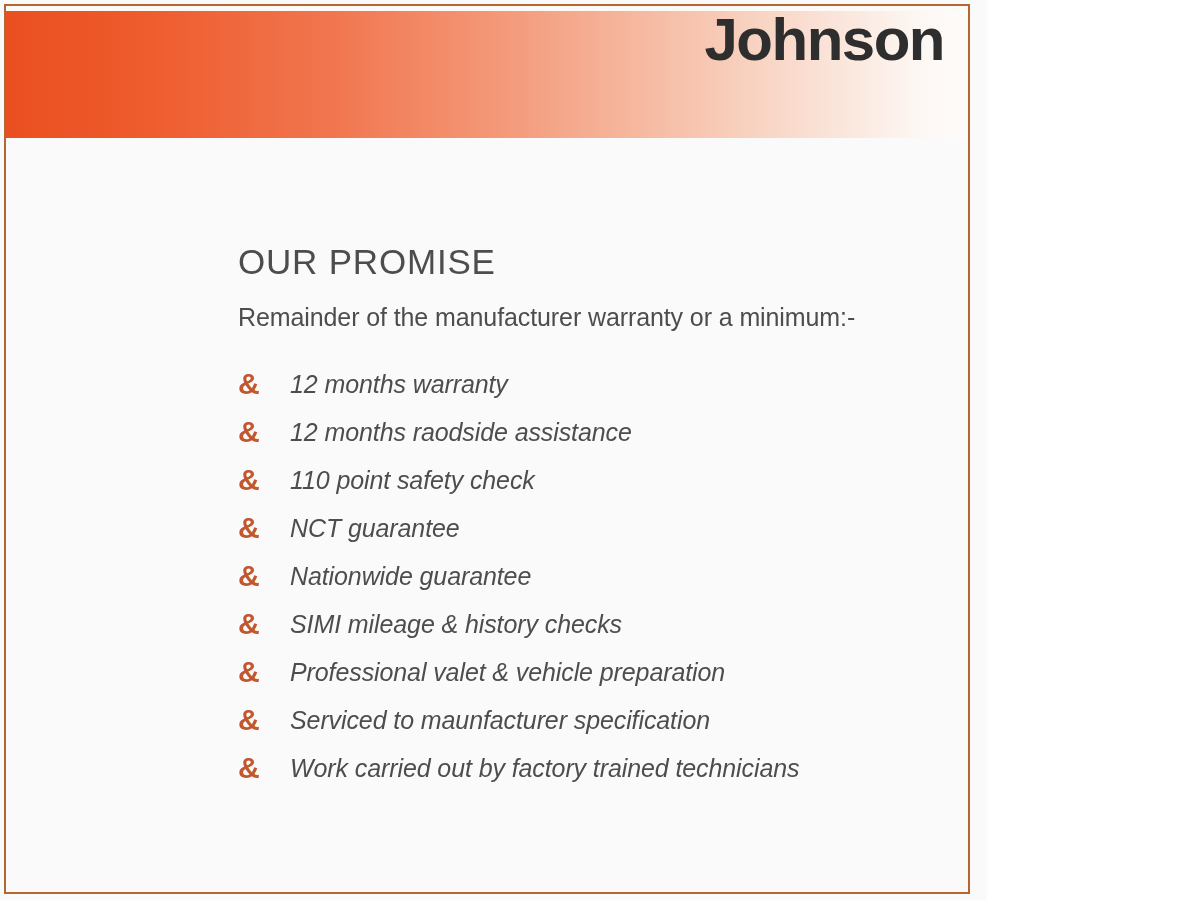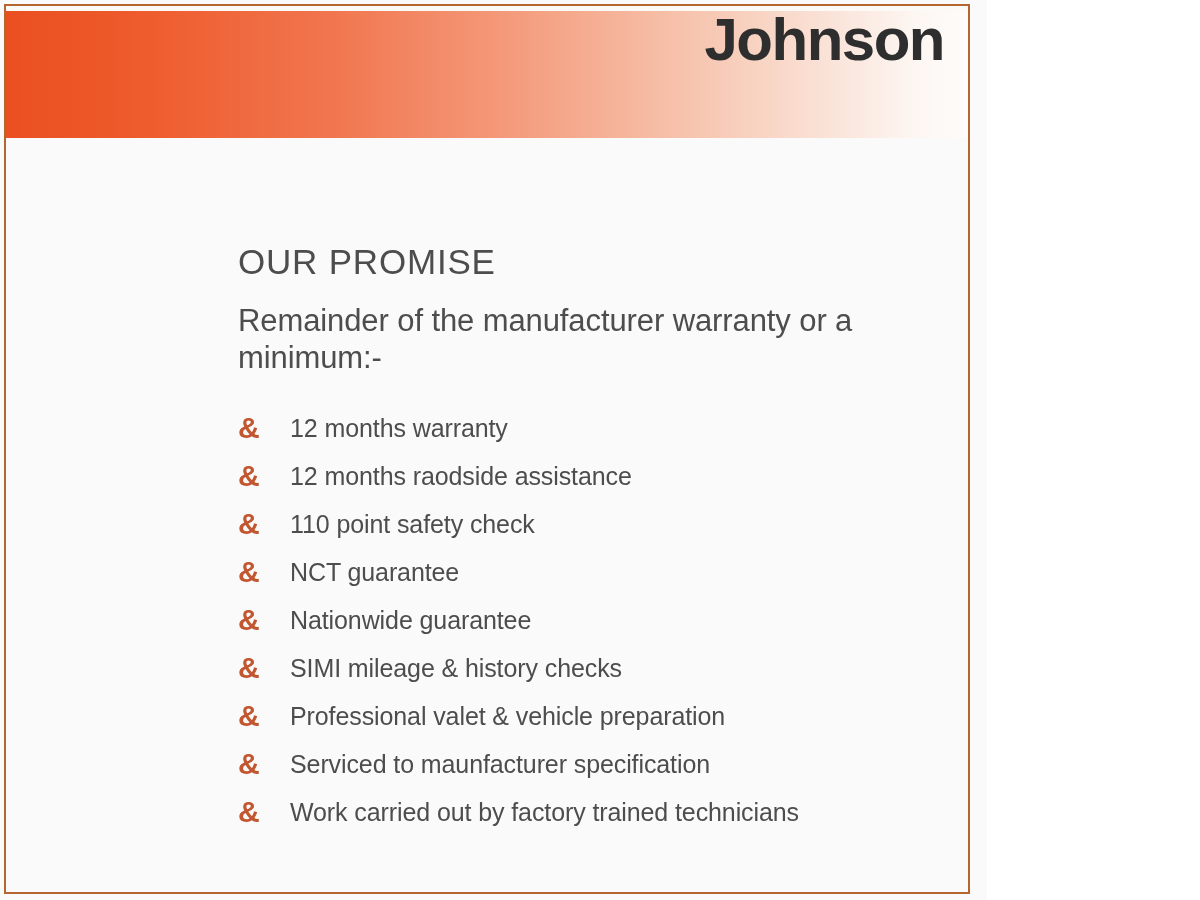--- a/index.html
+++ b/index.html
@@ -100,21 +100,21 @@
     font-size: 35px;
     font-weight: 400;
     color: #4d4d4d;
     letter-spacing: 0.8px;
     line-height: 1.1;
     margin-top: 27px;
   }
 
   .subtitle {
     margin-top: 20px;
-    font-size: 31px;
+    font-size: 25px;
     font-weight: 400;
     color: #4d4d4d;
     letter-spacing: -0.1px;
     line-height: 1.2;
   }
 
   
   .promise-list {
     margin-top: 29px;
     list-style: none;
@@ -137,20 +137,21 @@
     text-align: left;
     transform: translateY(-1px);
   }
 
   .promise-text {
     font-size: 25px;
     font-weight: 400;
     color: #4d4d4d;
     letter-spacing: -0.1px;
     white-space: nowrap;
+    font-style: italic;
   }
 </style>
 </head>
 <body>
 
 <div class="page">
   <div class="frame">
 
     <div class="header">
       <div class="header-band"></div>

